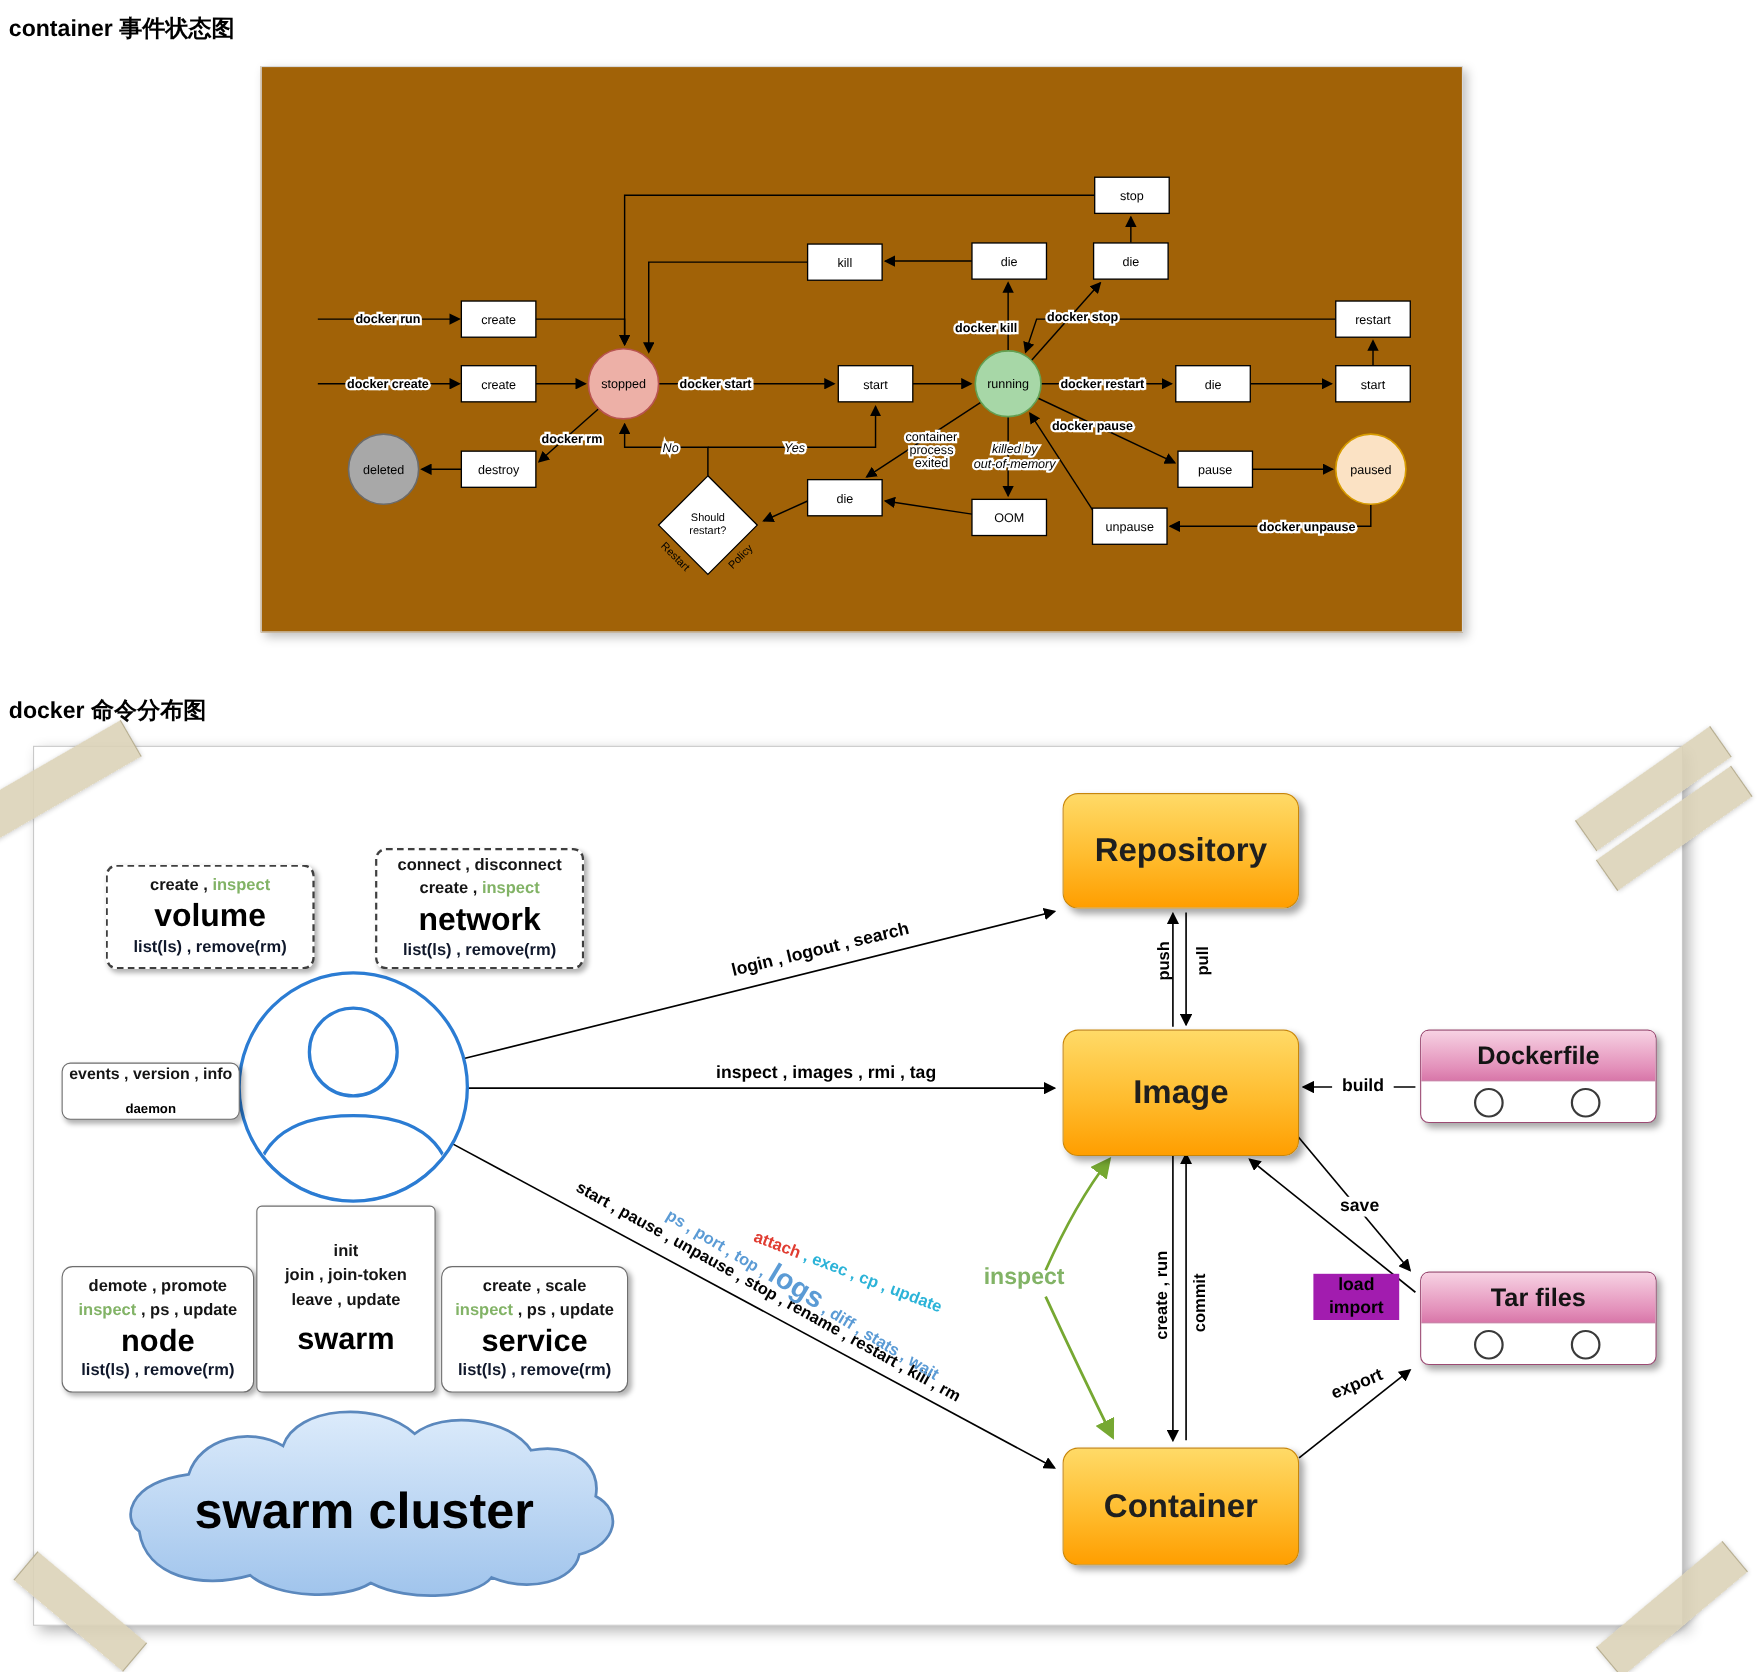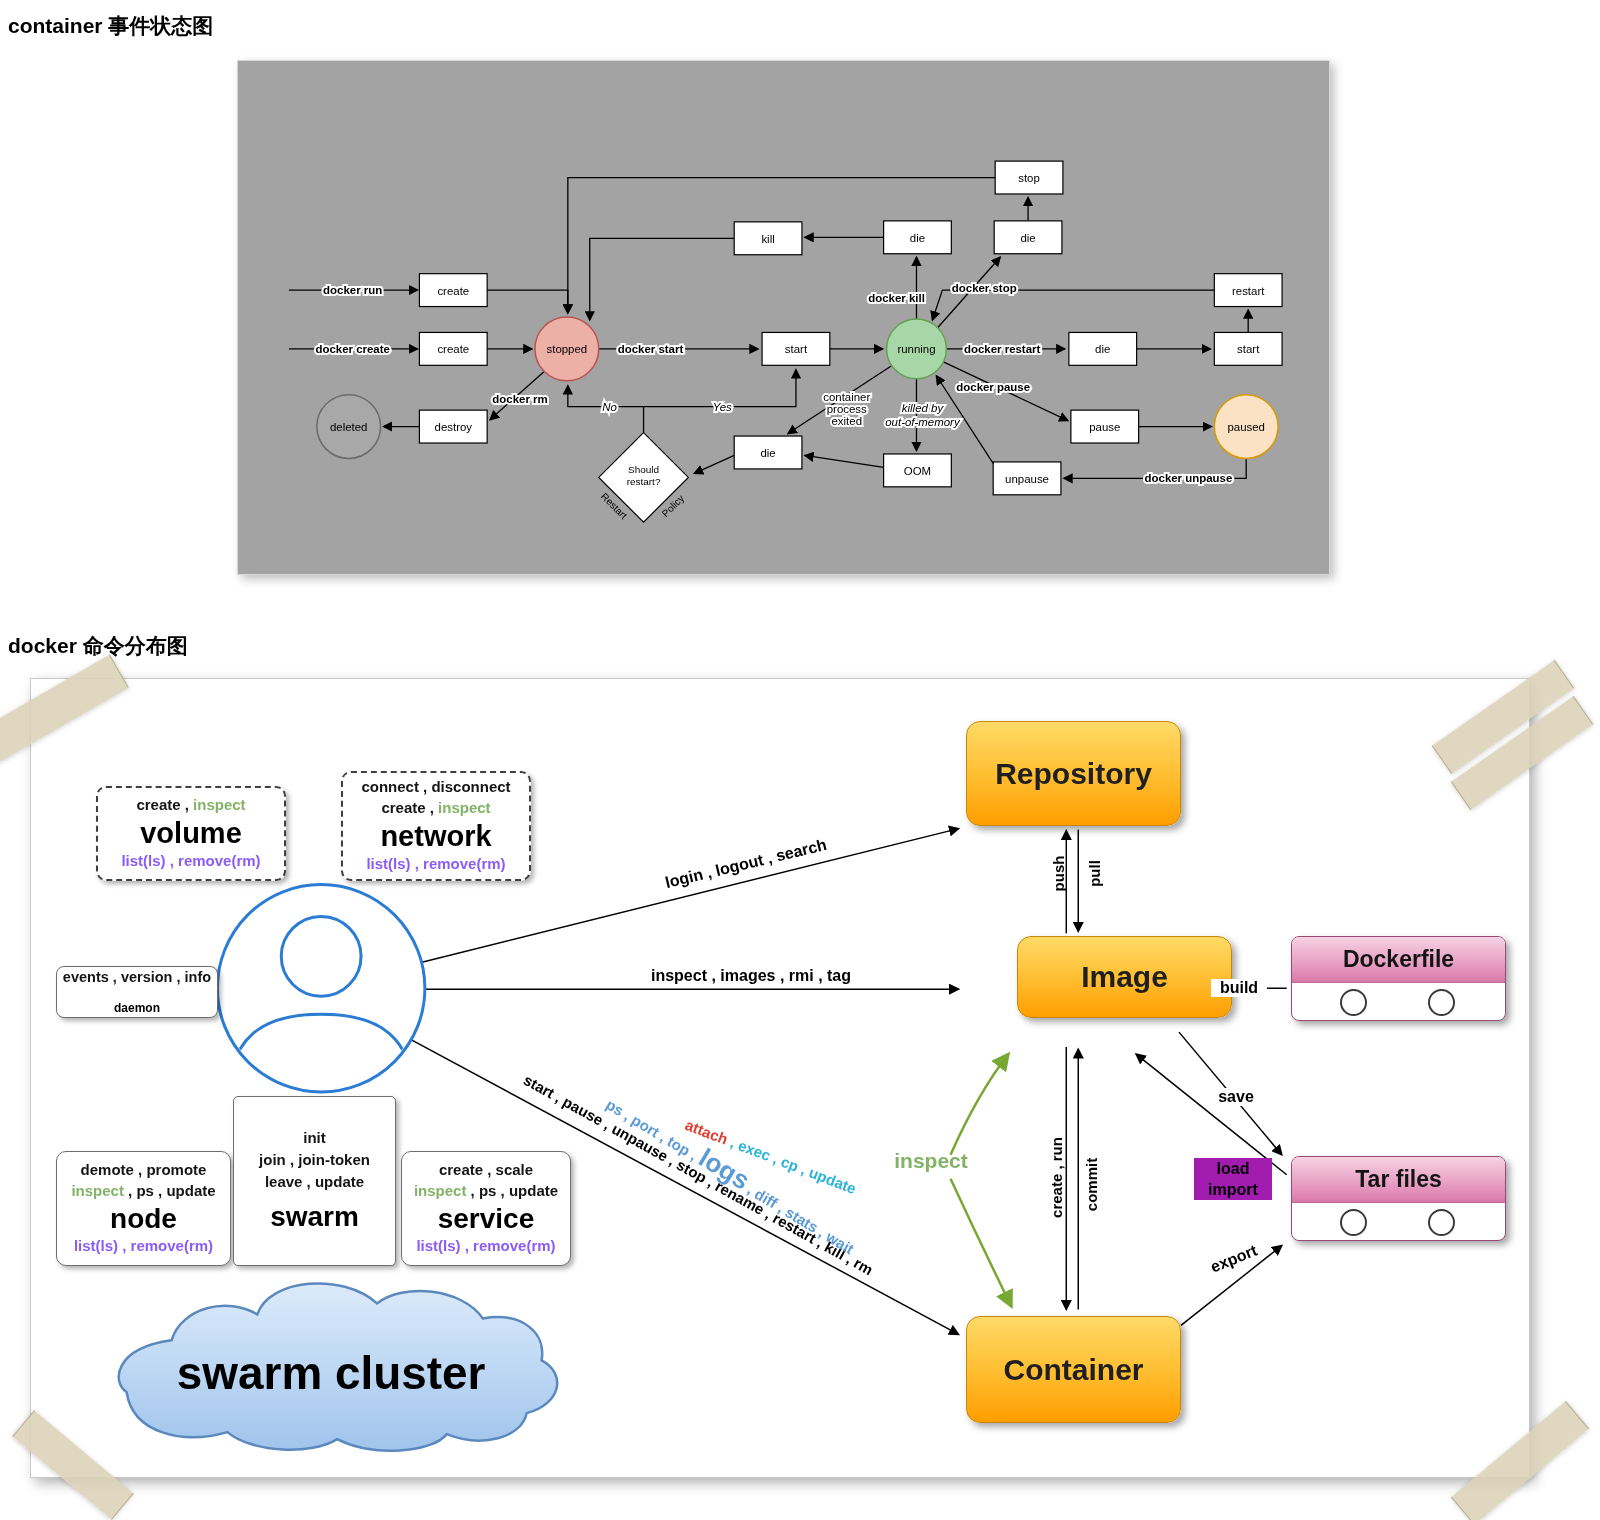--- a/index.html
+++ b/index.html
@@ -4,21 +4,21 @@
 <style>
   * { margin:0; padding:0; box-sizing:border-box; }
   html,body { background:#fff; }
   body {
     width:1600px; height:1520px; position:relative; overflow:hidden;
     font-family:"Liberation Sans","DejaVu Sans",sans-serif; color:#000;
   }
   .heading { position:absolute; left:8px; font-size:21px; font-weight:bold; white-space:nowrap; }
   #panel1 {
     position:absolute; left:237px; top:60px; width:1093px; height:515px;
-    background:#a3a3a3; border:1px solid #d8d8d8; box-shadow:4px 4px 9px rgba(0,0,0,.25);
+    background:#a16207; border:1px solid #d8d8d8; box-shadow:4px 4px 9px rgba(0,0,0,.25);
   }
   #panel2 {
     position:absolute; left:30px; top:678px; width:1500px; height:800px;
     background:#fff; border:1px solid #c9c9c9; box-shadow:5px 5px 12px rgba(0,0,0,.3);
   }
   svg { position:absolute; left:0; top:0; }
   svg text { font-family:"Liberation Sans","DejaVu Sans",sans-serif; }
   .s-box { fill:#fff; stroke:#000; stroke-width:1.2px; }
   .s-line { fill:none; stroke:#000; stroke-width:1.3px; }
   .s-txt { font-size:11.5px; text-anchor:middle; fill:#000; }
@@ -29,21 +29,21 @@
 
   .cmd-box {
     position:absolute; background:#fff; border:1px solid #6e6e6e; border-radius:10px;
     box-shadow:3px 3px 5px rgba(0,0,0,.3); text-align:center;
     display:flex; flex-direction:column; justify-content:center; gap:2px;
   }
   .cmd-box.dashed { border:2px dashed #3f3f3f; }
   .cl { font-size:15px; font-weight:bold; color:#151515; line-height:1.25; }
   .cl-sm { font-size:14.5px; font-weight:bold; color:#151515; }
   .green { color:#82b366; }
-  .gray  { color:#8b5cf6; }
+  .gray  { color:#0f172a; }
   .ctitle { font-size:29px; font-weight:bold; line-height:1.15; }
   .ctitle-sm { font-size:12px; font-weight:bold; }
 
   .entity {
     position:absolute; display:flex; align-items:center; justify-content:center;
     font-size:30px; font-weight:bold; color:#1f1f1f;
     background:linear-gradient(180deg,#ffda67 0%,#ffbc2e 55%,#ff9e00 100%);
     border:1px solid #c8860a; border-radius:14px; box-shadow:4px 4px 7px rgba(0,0,0,.35);
   }
   .tag {
@@ -265,21 +265,21 @@
   <div class="cmd-box" style="left:370px;top:472px;width:170px;height:115px;">
     <div class="cl">create , scale</div>
     <div class="cl"><span class="green">inspect</span><span> , ps , update</span></div>
     <div class="ctitle" style="font-size:28px;">service</div>
     <div class="cl gray">list(ls) , remove(rm)</div>
   </div>
 
   <div class="entity" style="left:935px;top:42px;width:215px;height:105px;">
       <span>Repository</span>
     </div>
-  <div class="entity" style="left:986px;top:257px;width:215px;height:82px;">
+  <div class="entity" style="left:935px;top:257px;width:215px;height:115px;">
       <span>Image</span>
     </div>
   <div class="entity" style="left:935px;top:637px;width:215px;height:107px;">
       <span>Container</span>
     </div>
 
   <div class="tag" style="left:1260px;top:477px;width:215px;height:85px;">
     <div class="band">Tar files</div>
     <div class="ring" style="left:48px;"></div>
     <div class="ring" style="left:136px;"></div>

